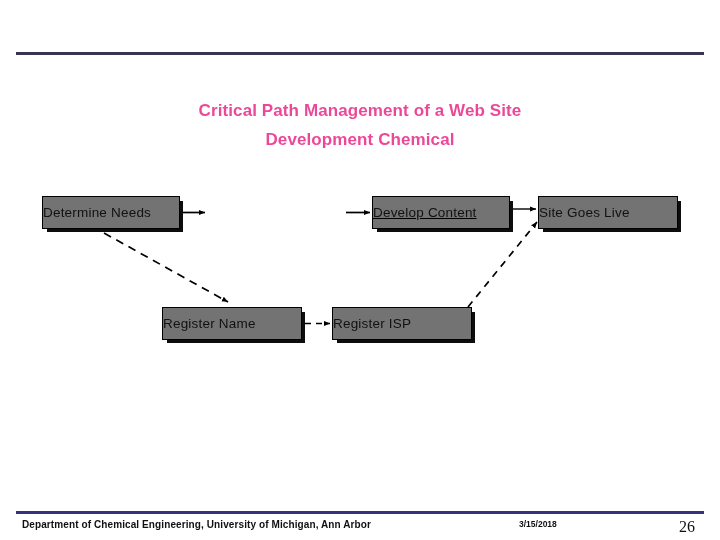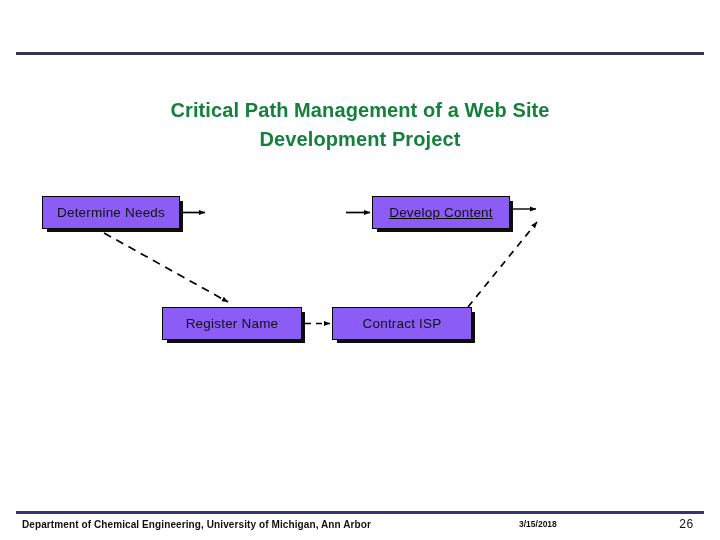--- a/index.html
+++ b/index.html
@@ -32,47 +32,46 @@
     background: #373350;
   }
 
   
   .title {
     position: absolute;
     left: 60px;
     top: 96px;
     width: 600px;
     text-align: center;
-    color: #15803d;
+    color: #ec4899;
     font-family: "Liberation Sans", sans-serif;
     font-weight: bold;
-    font-size: 20px;
+    font-size: 17px;
     line-height: 29px;
     letter-spacing: 0.1px;
   }
   .title-line { display: block; }
 
   
   .diagram {
     position: absolute;
     left: 0;
     top: 0;
     width: 720px;
     height: 540px;
   }
 
   .node {
     position: absolute;
     box-sizing: border-box;
-    background: #8b5cf6;
+    background: #737373;
     border: 1.6px solid #000000;
     box-shadow: 4px 4px 0 -1px #0d0d0d;
     display: flex;
     align-items: center;
-    justify-content: center;
   }
   .node-label {
     font-family: "Liberation Sans", sans-serif;
     font-size: 13.5px;
     color: #111111;
     white-space: nowrap;
     letter-spacing: 0.2px;
   }
 
   
@@ -120,36 +119,36 @@
     font-family: "Liberation Sans", sans-serif;
     font-size: 8.5px;
     font-weight: bold;
     color: #111111;
     white-space: nowrap;
   }
   .footer-page {
     position: absolute;
     left: 679px;
     top: 518px;
-    font-family: Liberation Mono, monospace;
-    font-size: 12px;
+    font-family: Liberation Serif, serif;
+    font-size: 16px;
     color: #111111;
     white-space: nowrap;
   }
 </style>
 </head>
 <body>
 
 <div class="slide">
 
   <div class="top-rule"></div>
 
   <div class="title">
     <span class="title-line">Critical Path Management of a Web Site</span>
-    <span class="title-line">Development Project</span>
+    <span class="title-line">Development Chemical</span>
   </div>
 
   <div class="diagram">
 
     <svg class="connectors" width="720" height="540" viewBox="0 0 720 540" xmlns="http://www.w3.org/2000/svg">
       <defs>
         <marker id="arrowhead" markerWidth="7" markerHeight="7" refX="6.2" refY="3" orient="auto" markerUnits="userSpaceOnUse">
           <path d="M0,0.4 L6.4,3 L0,5.6 z" fill="#000000"></path>
         </marker>
       </defs>
@@ -181,27 +180,30 @@
 
     <div class="node" id="node-0">
       <span class="node-label">Determine Needs</span>
     </div>
 
 
     <div class="node" id="node-2">
       <span class="node-label">Develop Content</span>
     </div>
 
+    <div class="node" id="node-3">
+      <span class="node-label">Site Goes Live</span>
+    </div>
 
     <div class="node" id="node-4">
       <span class="node-label">Register Name</span>
     </div>
 
     <div class="node" id="node-5">
-      <span class="node-label">Contract ISP</span>
+      <span class="node-label">Register ISP</span>
     </div>
 
   </div>
 
   <div class="footer-rule"></div>
 
   <div class="footer-left">Department of Chemical Engineering, University of Michigan, Ann Arbor</div>
   <div class="footer-date">3/15/2018</div>
   <div class="footer-page">26</div>
 

